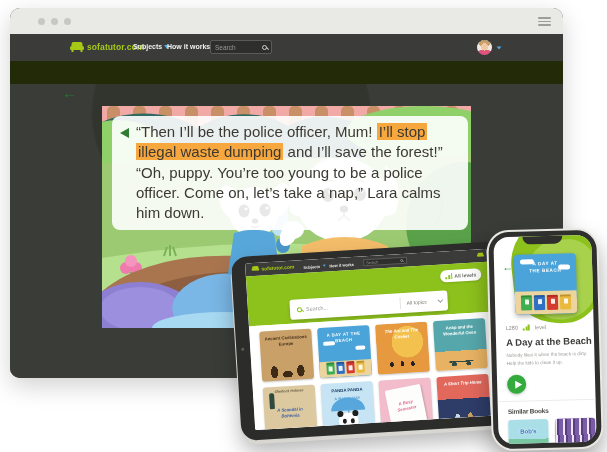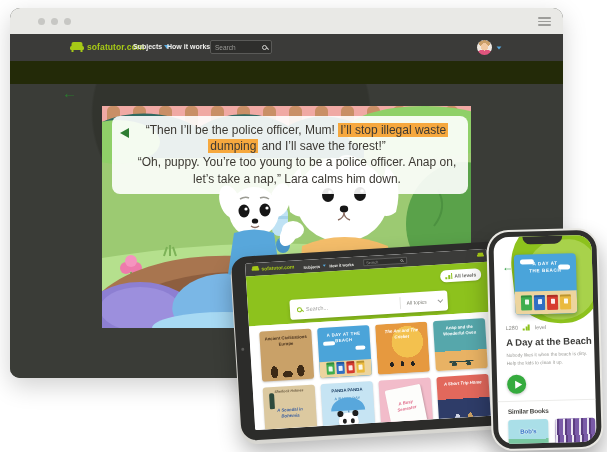--- a/index.html
+++ b/index.html
@@ -43,21 +43,21 @@
 
   .page-area { position:relative; height:294px;
     background: radial-gradient(230px 200px at 40% 10%, #32342e 0 60%, rgba(0,0,0,0) 61%), #3a3c37; }
   .back-arrow { position:absolute; left:52px; top:0px; font-size:15px; font-weight:bold; color:#2a7a2e; cursor:pointer; }
 
   
   .illustration { position:absolute; left:92px; top:22px; width:369px; height:222px; overflow:hidden; }
   .scene { position:absolute; inset:0; }
   .storybox { position:absolute; left:10px; top:10px; width:356px;
     background:rgba(255,255,255,.9); border-radius:8px;
-    padding:6px 10px 7px 24px; font-size:12px; line-height:1.35; color:#3c3933;text-align:center; }
+    padding:6px 10px 7px 24px; font-size:15px; line-height:1.35; color:#3c3933; }
   .audio-tri { position:absolute; left:8px; top:12px; width:0; height:0;
     border-top:5px solid transparent; border-bottom:5px solid transparent; border-right:9px solid #2e7d32; }
   .hl { background:#f6a83e; padding:0 2px; box-decoration-break:clone; -webkit-box-decoration-break:clone; }
 
   
   .tablet { position:absolute; left:236px; top:249px; width:270px; height:184px;
     background:#2c2c2a; border-radius:16px; transform:rotate(-3.5deg);
     box-shadow:0 3px 0 1px #d7d6d1, 0 12px 22px rgba(0,0,0,.30); }
   .tab-cam { position:absolute; left:5px; top:50%; width:3px; height:3px; margin-top:-1.5px; border-radius:50%; background:#5a5a58; }
   .tab-screen { position:absolute; left:14px; right:14px; top:7px; bottom:10px; background:#fff; border-radius:2px; overflow:hidden; }
@@ -293,21 +293,21 @@
             <path d="M149,120 q4,3 8,0" stroke="#8c6f64" stroke-width="1.4" fill="none"></path>
             <path d="M132,127 Q152,120 172,127 L178,168 Q152,178 126,168 Z" fill="#58a7db"></path>
             <ellipse cx="181" cy="139" rx="7" ry="8" fill="#4a97cd"></ellipse>
             <ellipse cx="187" cy="128" rx="8" ry="13" fill="#fff" transform="rotate(28 187 128)"></ellipse>
           </g>
         </svg>
 
         <div class="storybox">
           <span class="audio-tri"></span>
           <p><span>“Then I’ll be the police officer, Mum! </span><span class="hl">I’ll stop illegal waste dumping</span><span> and I’ll save the forest!”</span></p>
-          <p>“Oh, puppy. You’re too young to be a police officer. Anap on, let’s take a nap,” Lara calms him down.</p>
+          <p>“Oh, puppy. You’re too young to be a police officer. Come on, let’s take a nap,” Lara calms him down.</p>
         </div>
       </div>
     </div>
   </div>
 
   <div class="tablet">
     <span class="tab-cam"></span>
     <div class="tab-screen">
 
       <div class="t-header">

